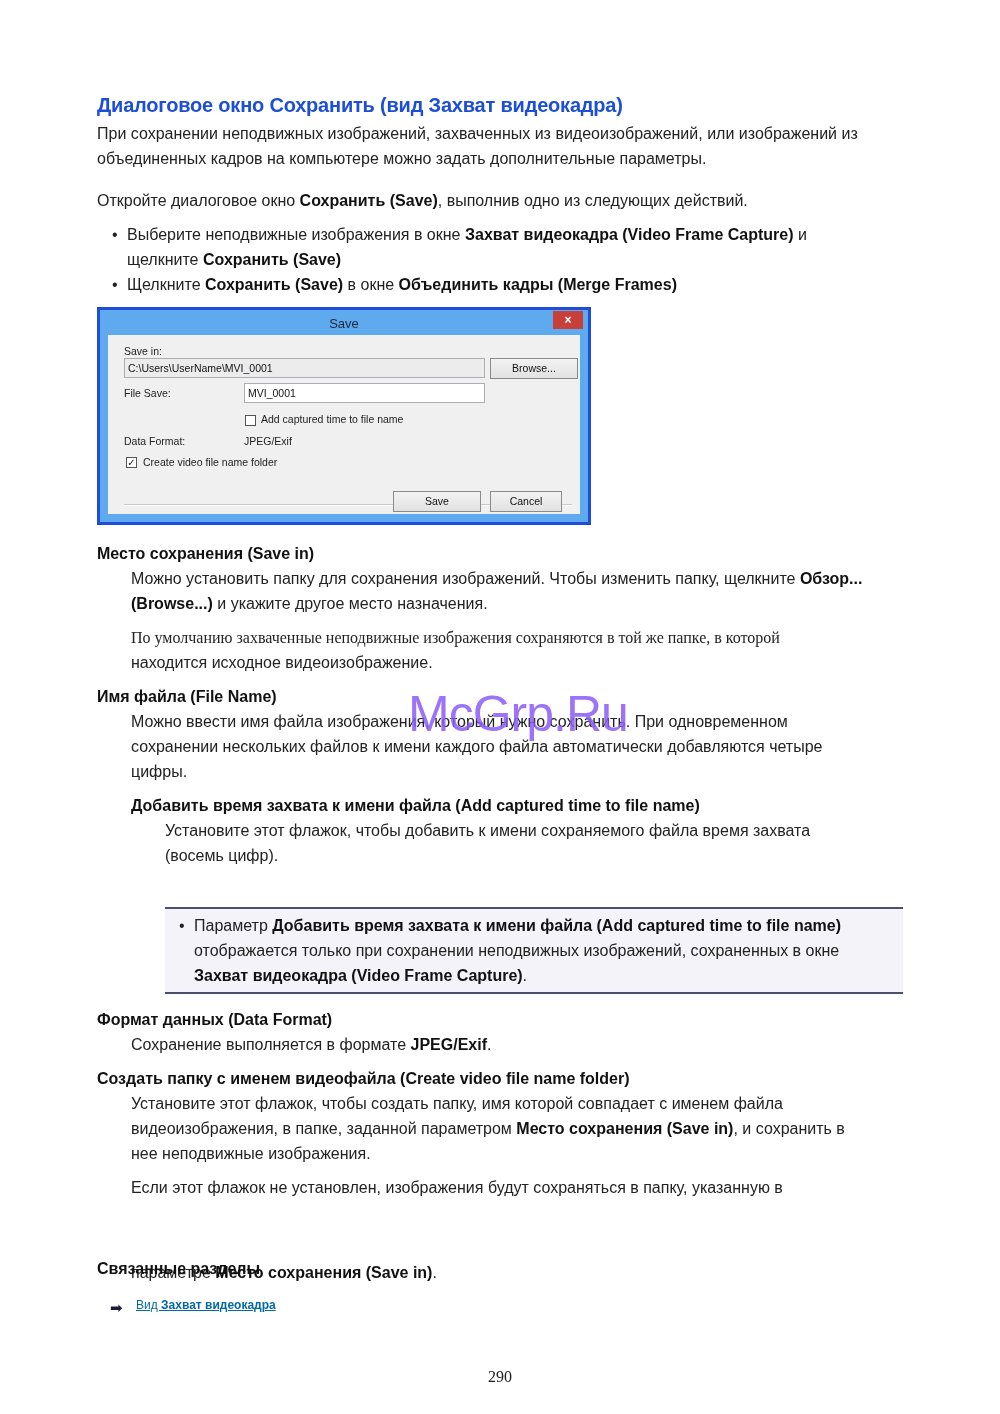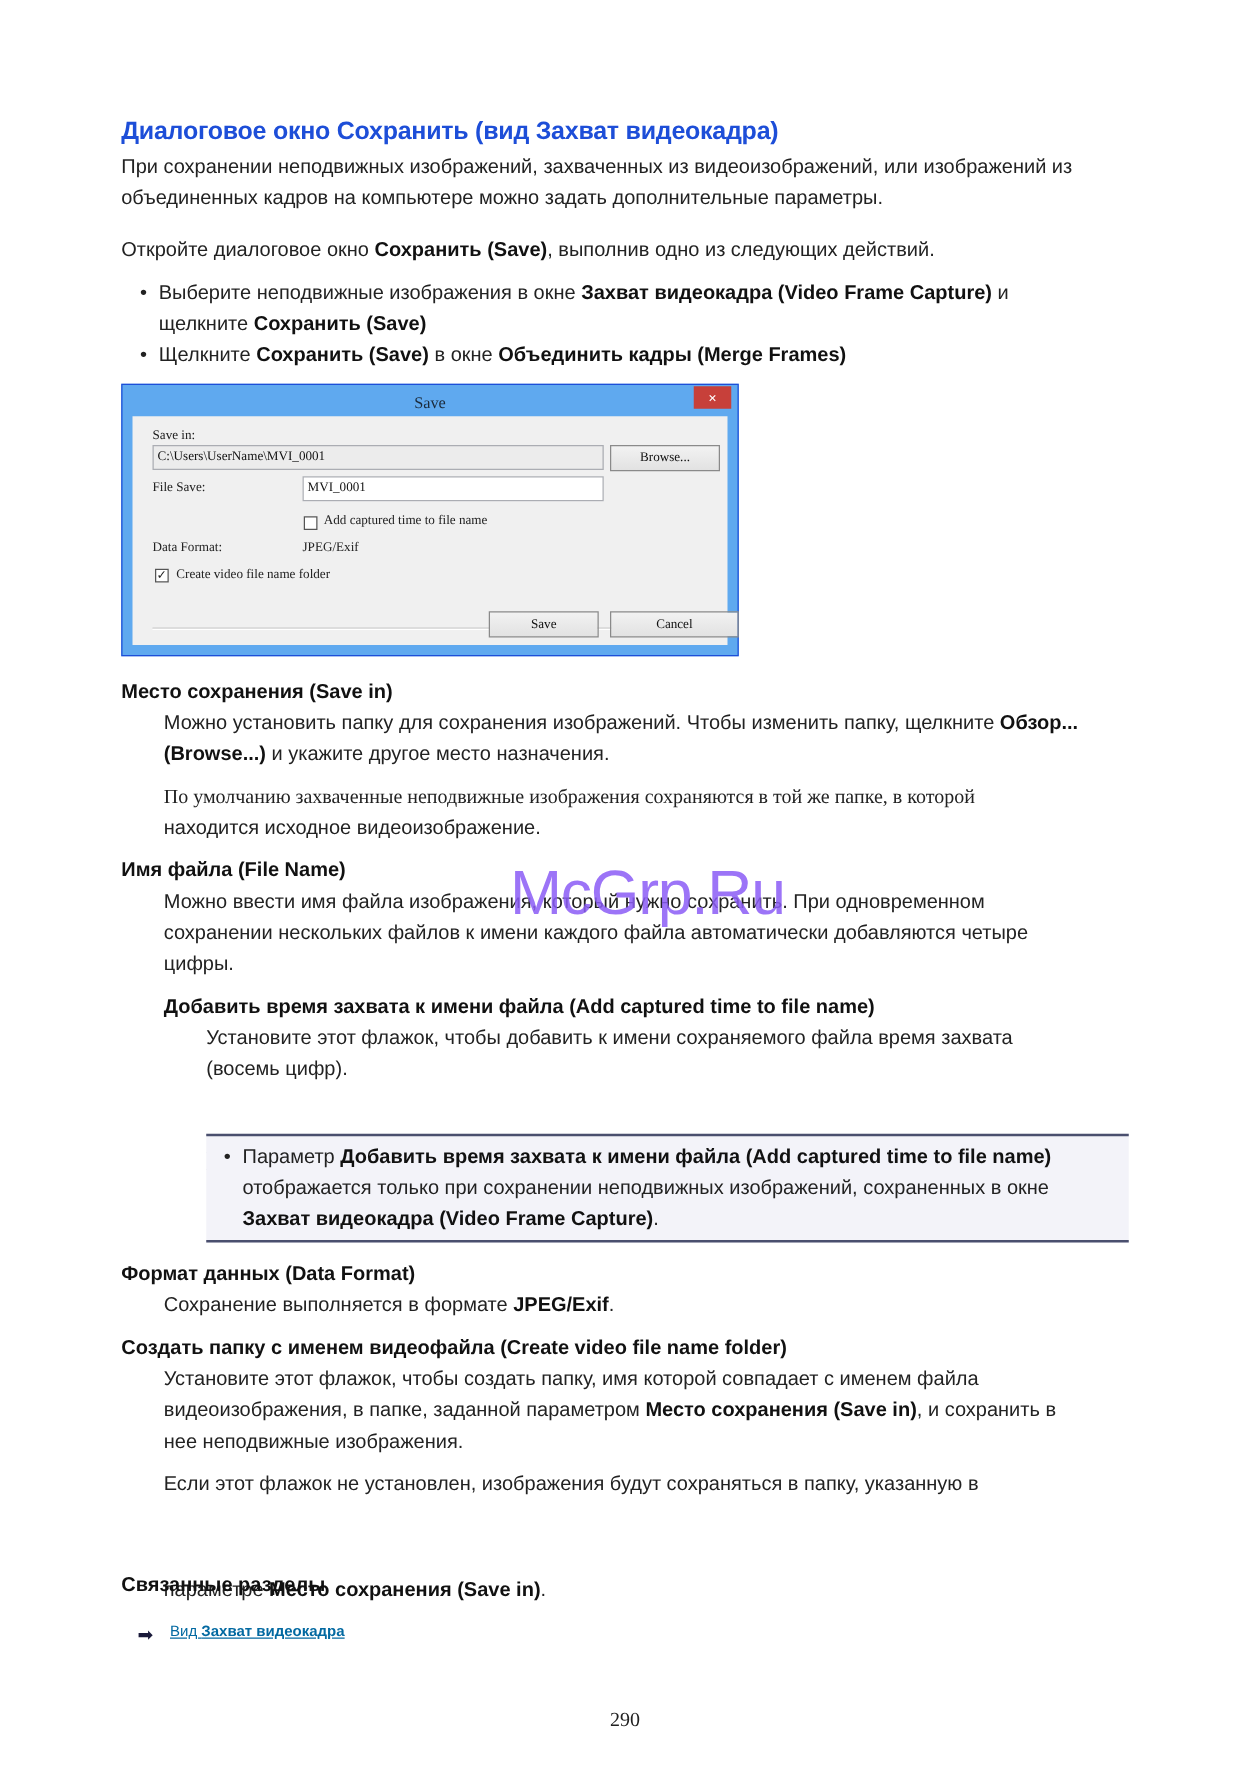--- a/index.html
+++ b/index.html
@@ -8,21 +8,21 @@
   .page { position: absolute; left: 0; top: 0; width: 1000px; height: 1414px; }
   .h1 { position: absolute; left: 97px; top: 70px; font-size: 20px; font-weight: bold;
         letter-spacing: -0.2px; color: #1d4ed8; white-space: nowrap; margin-top: 24px; }
   .p { position: absolute; font-size: 16px; line-height: 25px; color: #222; white-space: nowrap; }
   .p b { color: #111; }
   .bullet::before { content: "•"; position: absolute; left: -15px; top: 0; }
   .dt { position: absolute; font-size: 16px; font-weight: bold; color: #111; white-space: nowrap; }
 
   
   .dialog { position: absolute; left: 97px; top: 307px; width: 494px; height: 218px;
-            background: #5fa9ef; box-sizing: border-box; border: 1px solid #1d4ed8; font-family: Liberation Serif, serif; }
+            background: #5fa9ef; box-sizing: border-box; border: 3px solid #1d4ed8; }
   .dlg-title { position: absolute; left: 0; right: 0; top: 6px; text-align: center;
                font-size: 13px; color: #1b2a3a; }
   .dlg-close { position: absolute; right: 5px; top: 1px; width: 30px; height: 18px;
                background: #c7403a; color: #fff; font-size: 12px; font-weight: bold;
                text-align: center; line-height: 18px; }
   .dlg-body { position: absolute; left: 8px; top: 25px; right: 8px; bottom: 8px; background: #f0f0f0; }
   .dlg-label { position: absolute; font-size: 10.5px; color: #222; white-space: nowrap; }
   .dlg-input { position: absolute; height: 20px; box-sizing: border-box; border: 1px solid #abadb3;
                font-size: 10.5px; line-height: 18px; padding-left: 3px; color: #111; }
   .dlg-btn { position: absolute; height: 21px; box-sizing: border-box; border: 1px solid #8a8a8a;
@@ -80,21 +80,21 @@
 
       <div class="dlg-label" style="left:16px;top:100px;">Data Format:</div>
       <div class="dlg-label" style="left:136px;top:100px;">JPEG/Exif</div>
 
       <div class="dlg-check" style="left:18px;top:122px;"><span>✓</span></div>
       <div class="dlg-label" style="left:35px;top:121px;">Create video file name folder</div>
 
       <div class="dlg-sep"></div>
 
       <div class="dlg-btn" style="left:285px;top:156px;width:88px;">Save</div>
-      <div class="dlg-btn" style="left:382px;top:156px;width:103px;">Cancel</div>
+      <div class="dlg-btn" style="left:382px;top:156px;width:72px;">Cancel</div>
     </div>
   </div>
 
   <div class="dt" style="left:97px;top:545px;">Место сохранения (Save in)</div>
   <div class="p" style="left:131px;top:566px;"><span>Можно установить папку для сохранения изображений. Чтобы изменить папку, щелкните </span><b>Обзор...</b></div>
   <div class="p" style="left:131px;top:591px;"><b>(Browse...)</b><span> и укажите другое место назначения.</span></div>
   <div class="p" style="left:131px;top:625px;font-family:Liberation Serif, serif;">По умолчанию захваченные неподвижные изображения сохраняются в той же папке, в которой</div>
   <div class="p" style="left:131px;top:650px;">находится исходное видеоизображение.</div>
 
   <div class="dt" style="left:97px;top:688px;">Имя файла (File Name)</div>

